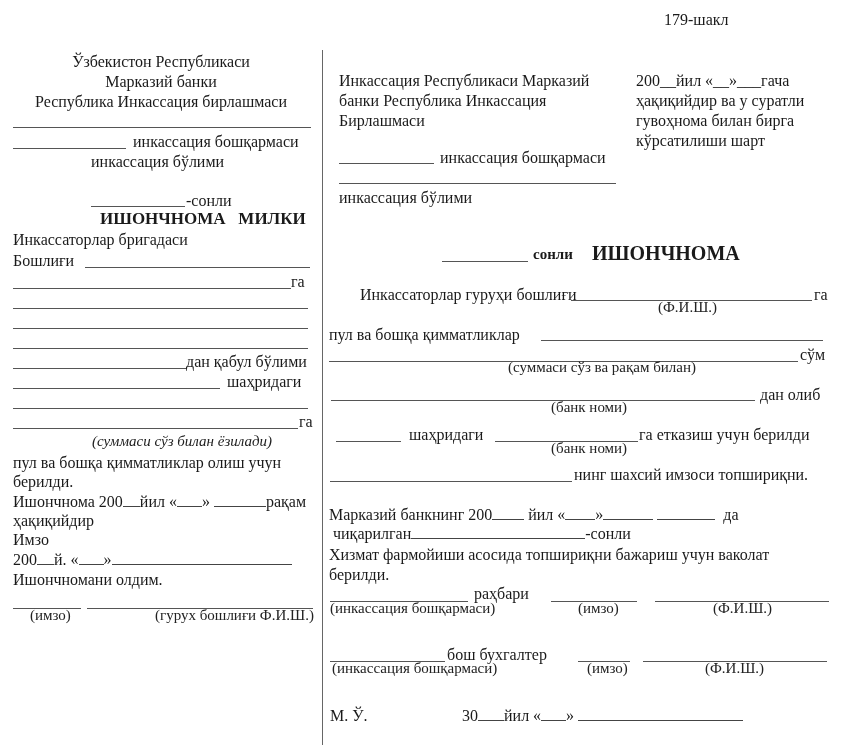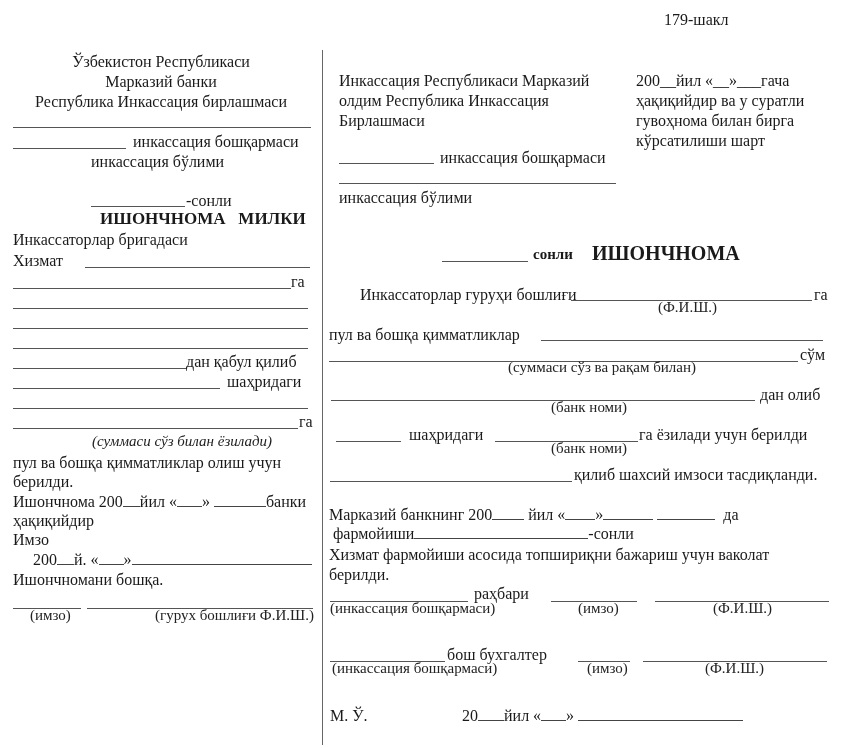--- a/index.html
+++ b/index.html
@@ -29,64 +29,64 @@
   <div class="line" style="left:13px; top:127px; width:298px;"></div>
   <div class="line" style="left:13px; top:148px; width:113px;"></div>
   <div class="abs t16" style="left:133px; top:132px;">инкассация бошқармаси</div>
   <div class="abs t16" style="left:91px; top:152px;">инкассация бўлими</div>
 
   <div class="line" style="left:91px; top:206px; width:94px;"></div>
   <div class="abs t16" style="left:186px; top:191px;">-сонли</div>
   <div class="abs bold" style="left:58px; top:209px; font-size:17px; line-height:20px; white-space:pre;margin-left:42px;">ИШОНЧНОМА   МИЛКИ</div>
 
   <div class="abs t16" style="left:13px; top:230px;">Инкассаторлар бригадаси</div>
-  <div class="abs t16" style="left:13px; top:251px;">Хизмат</div>
+  <div class="abs t16" style="left:13px; top:251px;">Бошлиғи</div>
   <div class="line" style="left:85px; top:267px; width:225px;"></div>
 
   <div class="line" style="left:13px; top:288px; width:278px;"></div>
   <div class="abs t16" style="left:291px; top:272px;">га</div>
 
   <div class="line" style="left:13px; top:308px; width:295px;"></div>
   <div class="line" style="left:13px; top:328px; width:295px;"></div>
   <div class="line" style="left:13px; top:348px; width:295px;"></div>
 
   <div class="line" style="left:13px; top:368px; width:174px;"></div>
-  <div class="abs t16" style="left:186px; top:352px;">дан қабул қилиб</div>
+  <div class="abs t16" style="left:186px; top:352px;">дан қабул бўлими</div>
 
   <div class="line" style="left:13px; top:388px; width:207px;"></div>
   <div class="abs t16" style="left:227px; top:372px;">шаҳридаги</div>
 
   <div class="line" style="left:13px; top:408px; width:295px;"></div>
   <div class="line" style="left:13px; top:428px; width:285px;"></div>
   <div class="abs t16" style="left:299px; top:412px;">га</div>
   <div class="abs small" style="left:92px; top:436px;font-style:italic;">(суммаси сўз билан ёзилади)</div>
 
   <div class="abs t16" style="left:13px; top:453px;">пул ва бошқа қимматликлар олиш учун</div>
   <div class="abs t16" style="left:13px; top:472px;">берилди.</div>
 
   <div class="abs t16" style="left:13px; top:492px;">
-    <span>Ишончнома 200</span><span class="ublank" style="width:17px;"></span><span>йил «</span><span class="ublank" style="width:25px;"></span><span>»</span>&nbsp;<span class="ublank" style="width:52px;"></span><span>банки</span>
+    <span>Ишончнома 200</span><span class="ublank" style="width:17px;"></span><span>йил «</span><span class="ublank" style="width:25px;"></span><span>»</span>&nbsp;<span class="ublank" style="width:52px;"></span><span>рақам</span>
   </div>
   <div class="abs t16" style="left:13px; top:511px;">ҳақиқийдир</div>
   <div class="abs t16" style="left:13px; top:530px;">Имзо</div>
 
-  <div class="abs t16" style="left:13px; top:550px;margin-left:20px;">
+  <div class="abs t16" style="left:13px; top:550px;">
     <span>200</span><span class="ublank" style="width:17px;"></span><span>й. «</span><span class="ublank" style="width:25px;"></span><span>»</span><span class="ublank" style="width:180px;"></span>
   </div>
-  <div class="abs t16" style="left:13px; top:570px;">Ишончномани бошқа.</div>
+  <div class="abs t16" style="left:13px; top:570px;">Ишончномани олдим.</div>
 
   <div class="line" style="left:13px; top:608px; width:68px;"></div>
   <div class="line" style="left:87px; top:608px; width:226px;"></div>
   <div class="abs small" style="left:30px; top:610px;">(имзо)</div>
   <div class="abs small" style="left:155px; top:610px;">(гурух бошлиғи Ф.И.Ш.)</div>
 </div>
 
 <div>
   <div class="abs t16" style="left:339px; top:71px;">Инкассация Республикаси Марказий</div>
-  <div class="abs t16" style="left:339px; top:91px;">олдим Республика Инкассация</div>
+  <div class="abs t16" style="left:339px; top:91px;">банки Республика Инкассация</div>
   <div class="abs t16" style="left:339px; top:111px;">Бирлашмаси</div>
 
   <div class="abs t16" style="left:636px; top:71px;">200__йил «__»___гача</div>
   <div class="abs t16" style="left:636px; top:91px;">ҳақиқийдир ва у суратли</div>
   <div class="abs t16" style="left:636px; top:111px;">гувоҳнома  билан бирга</div>
   <div class="abs t16" style="left:636px; top:131px;">кўрсатилиши шарт</div>
 
   <div class="line" style="left:339px; top:163px; width:95px;"></div>
   <div class="abs t16" style="left:440px; top:148px;">инкассация бошқармаси</div>
   <div class="line" style="left:339px; top:183px; width:277px;"></div>
@@ -107,31 +107,31 @@
   <div class="abs t16" style="left:800px; top:345px;">сўм</div>
   <div class="abs small" style="left:508px; top:362px;">(суммаси сўз ва рақам билан)</div>
 
   <div class="line" style="left:331px; top:400px; width:424px;"></div>
   <div class="abs t16" style="left:760px; top:385px;">дан олиб</div>
   <div class="abs small" style="left:551px; top:402px;">(банк номи)</div>
 
   <div class="line" style="left:336px; top:441px; width:65px;"></div>
   <div class="abs t16" style="left:409px; top:425px;">шаҳридаги</div>
   <div class="line" style="left:495px; top:441px; width:143px;"></div>
-  <div class="abs t16" style="left:639px; top:425px;">га ёзилади учун берилди</div>
+  <div class="abs t16" style="left:639px; top:425px;">га етказиш учун берилди</div>
   <div class="abs small" style="left:551px; top:443px;">(банк номи)</div>
 
   <div class="line" style="left:330px; top:481px; width:242px;"></div>
-  <div class="abs t16" style="left:574px; top:465px;">қилиб шахсий имзоси тасдиқланди.</div>
+  <div class="abs t16" style="left:574px; top:465px;">нинг шахсий имзоси топшириқни.</div>
 
   <div class="abs t16" style="left:329px; top:505px;">
     <span>Марказий банкнинг 200</span><span class="ublank" style="width:32px;"></span>&nbsp;<span>йил «</span><span class="ublank" style="width:30px;"></span><span>»</span><span class="ublank" style="width:50px;"></span>&nbsp;<span class="ublank" style="width:58px;"></span>&nbsp;&nbsp;<span>да</span>
   </div>
   <div class="abs t16" style="left:333px; top:524px;">
-    <span>фармойиши</span><span class="ublank" style="width:174px;"></span><span>-сонли</span>
+    <span>чиқарилган</span><span class="ublank" style="width:174px;"></span><span>-сонли</span>
   </div>
   <div class="abs t16" style="left:329px; top:545px;">Хизмат фармойиши асосида топшириқни бажариш учун ваколат</div>
   <div class="abs t16" style="left:329px; top:565px;">берилди.</div>
 
   <div class="line" style="left:330px; top:601px; width:138px;"></div>
   <div class="abs t16" style="left:474px; top:584px;">раҳбари</div>
   <div class="line" style="left:551px; top:601px; width:86px;"></div>
   <div class="line" style="left:655px; top:601px; width:174px;"></div>
   <div class="abs small" style="left:330px; top:603px;">(инкассация бошқармаси)</div>
   <div class="abs small" style="left:578px; top:603px;">(имзо)</div>
@@ -140,15 +140,15 @@
   <div class="line" style="left:330px; top:661px; width:115px;"></div>
   <div class="abs t16" style="left:447px; top:645px;">бош бухгалтер</div>
   <div class="line" style="left:578px; top:661px; width:52px;"></div>
   <div class="line" style="left:643px; top:661px; width:184px;"></div>
   <div class="abs small" style="left:332px; top:663px;">(инкассация бошқармаси)</div>
   <div class="abs small" style="left:587px; top:663px;">(имзо)</div>
   <div class="abs small" style="left:705px; top:663px;">(Ф.И.Ш.)</div>
 
   <div class="abs t16" style="left:330px; top:706px;">М. Ў.</div>
   <div class="abs t16" style="left:462px; top:706px;">
-    <span>20</span><span class="ublank" style="width:26px;"></span><span>йил «</span><span class="ublank" style="width:25px;"></span><span>»</span>&nbsp;<span class="ublank" style="width:165px;"></span>
+    <span>30</span><span class="ublank" style="width:26px;"></span><span>йил «</span><span class="ublank" style="width:25px;"></span><span>»</span>&nbsp;<span class="ublank" style="width:165px;"></span>
   </div>
 </div>
 
 </body></html>

